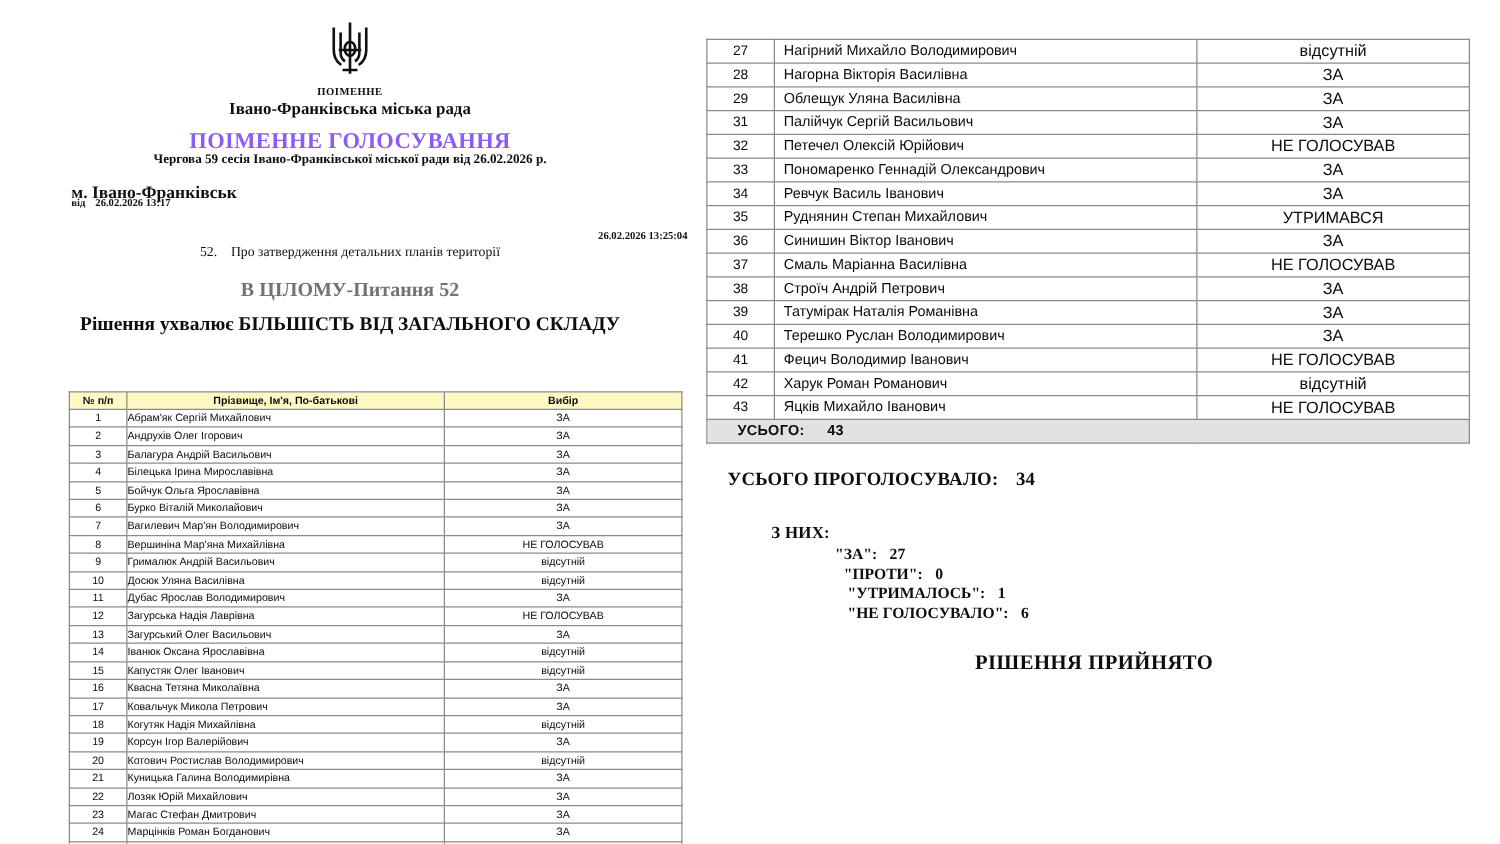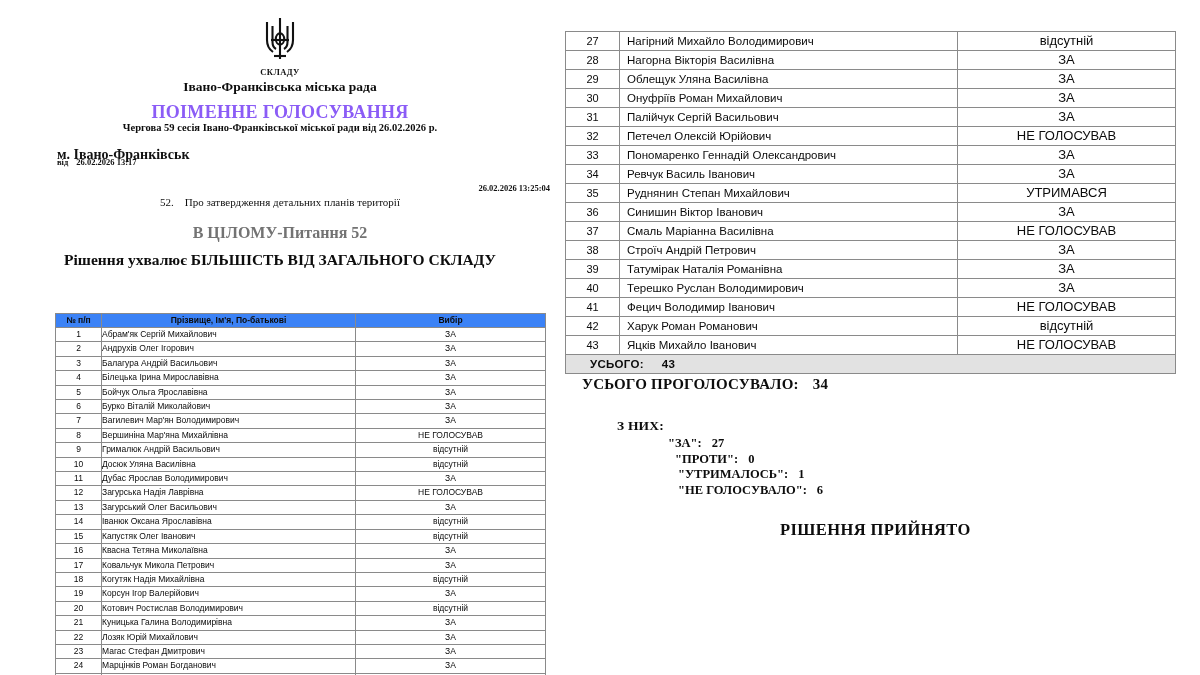--- a/index.html
+++ b/index.html
@@ -136,21 +136,21 @@
     border-collapse: collapse;
     table-layout: fixed;
     font-family: "Liberation Sans", sans-serif;
   }
   table.vote-table th, table.vote-table td {
     border: 1px solid #8a8a8a;
     padding: 0;
     color: #0b0b0b;
   }
   table.vote-table thead th {
-    background: #3b82f6;
+    background: #fef9c3;
     font-size: 8.5px;
     font-weight: bold;
     height: 13px;
     line-height: 13px;
     text-align: center;
   }
   table.vote-table tbody td {
     height: 13.4px;
     line-height: 13.4px;
     font-size: 8.5px;
@@ -267,21 +267,21 @@
           <path d="M17 4 L17 45"></path>
           <path d="M4 8 L4 26 Q4 34 10 38"></path>
           <path d="M30 8 L30 26 Q30 34 24 38"></path>
           <path d="M9.5 12 L9.5 28 Q9.5 33 13 35"></path>
           <path d="M24.5 12 L24.5 28 Q24.5 33 21 35"></path>
           <path d="M8 26 L26 26"></path>
           <path d="M11 42 L23 42"></path>
         </g>
         <ellipse cx="17" cy="25" rx="4.2" ry="5.6" fill="none" stroke="#111111" stroke-width="2.1"></ellipse>
       </svg>
-      <div class="emblem-caption">СКЛАДУ</div>
+      <div class="emblem-caption">ПОІМЕННЕ</div>
     </div>
 
     <div class="council-name">Івано-Франківська міська рада</div>
     <div class="doc-title">ПОІМЕННЕ ГОЛОСУВАННЯ</div>
     <div class="session-line">Чергова 59 сесія Івано-Франківської міської ради від 26.02.2026 р.</div>
 
     <div class="place-line">м. Івано-Франківськ</div>
     <div class="date-line">
       <span class="lbl">від</span><span class="val">26.02.2026 13:17</span>
     </div>
@@ -459,25 +459,20 @@
               <td class="c-num">28</td>
               <td class="c-name">Нагорна Вікторія Василівна</td>
               <td class="c-vote">ЗА</td>
             </tr>
             <tr>
               <td class="c-num">29</td>
               <td class="c-name">Облещук Уляна Василівна</td>
               <td class="c-vote">ЗА</td>
             </tr>
             <tr>
-              <td class="c-num">30</td>
-              <td class="c-name">Онуфріїв Роман Михайлович</td>
-              <td class="c-vote">ЗА</td>
-            </tr>
-            <tr>
               <td class="c-num">31</td>
               <td class="c-name">Палійчук Сергій Васильович</td>
               <td class="c-vote">ЗА</td>
             </tr>
             <tr>
               <td class="c-num">32</td>
               <td class="c-name">Петечел Олексій Юрійович</td>
               <td class="c-vote">НЕ ГОЛОСУВАВ</td>
             </tr>
             <tr>

